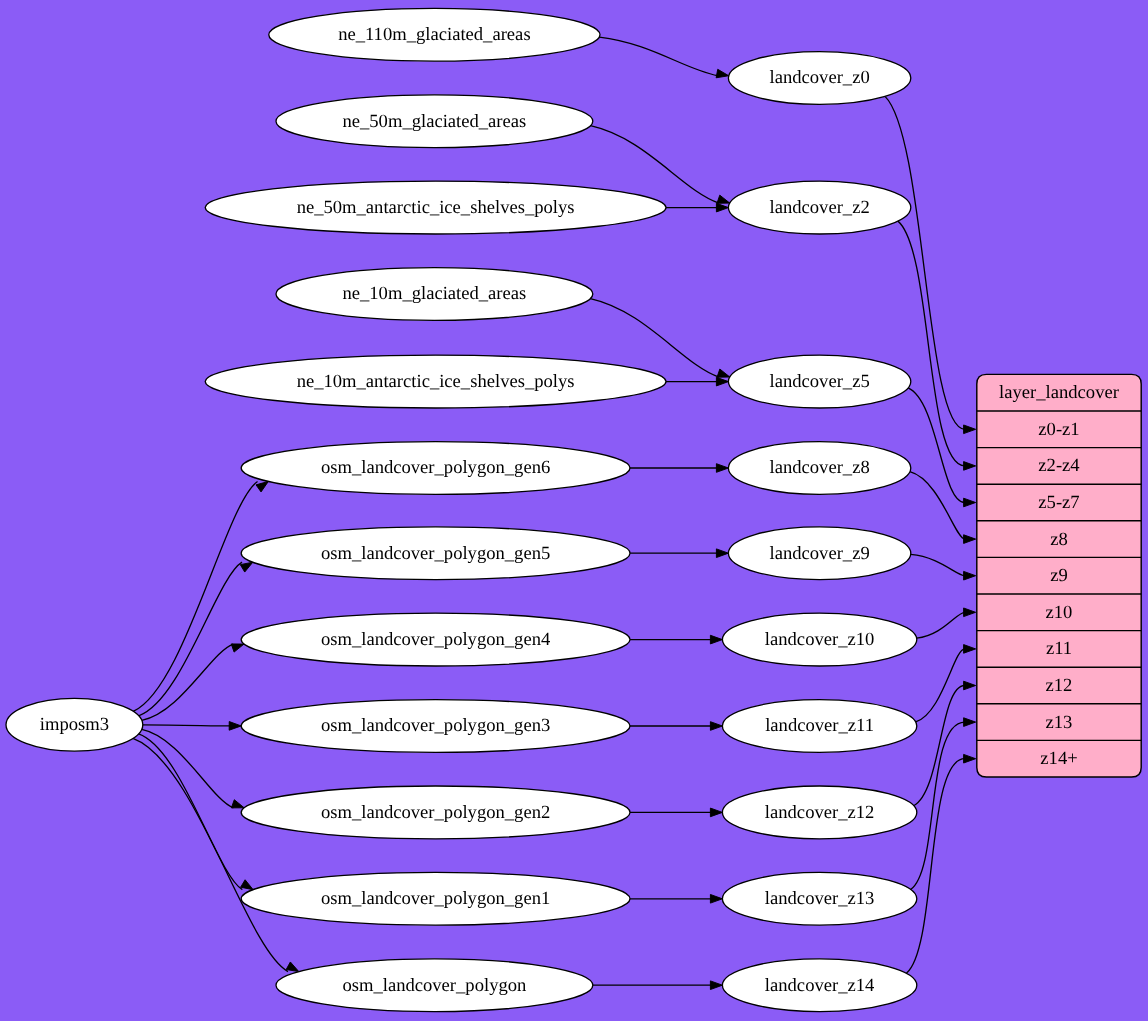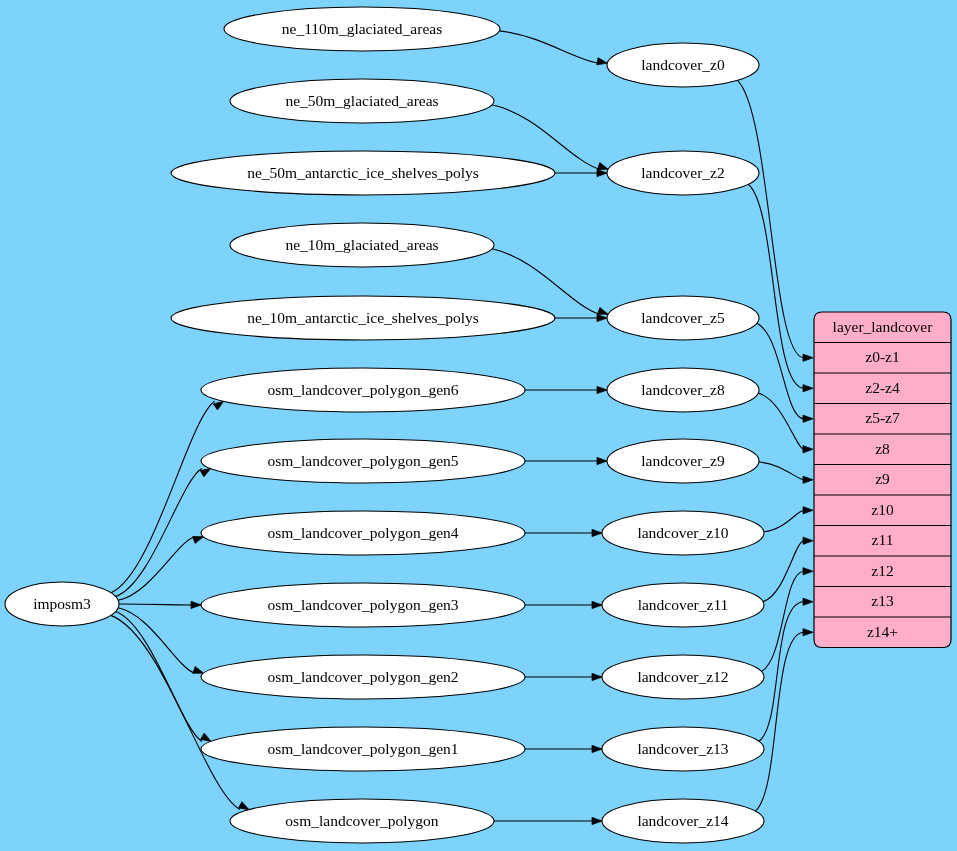--- a/index.html
+++ b/index.html
@@ -4,21 +4,21 @@
 <style>
   html, body {
     margin: 0;
     padding: 0;
     background: #ffffff;
   }
   #canvas {
     position: relative;
     width: 957px;
     height: 851px;
-    background: #7dd3fc;
+    background: #8b5cf6;
     font-family: "Liberation Serif", "DejaVu Serif", serif;
   }
   svg#graph {
     position: absolute;
     left: 0;
     top: 0;
     width: 957px;
     height: 851px;
     display: block;
   }

